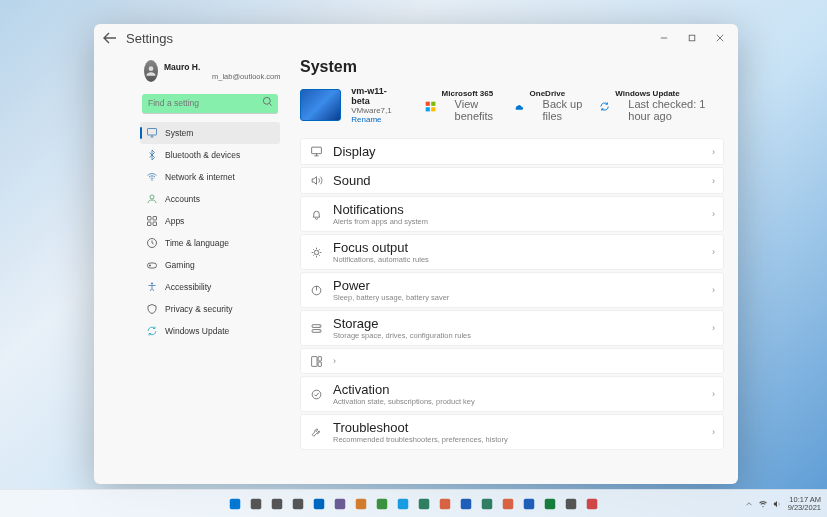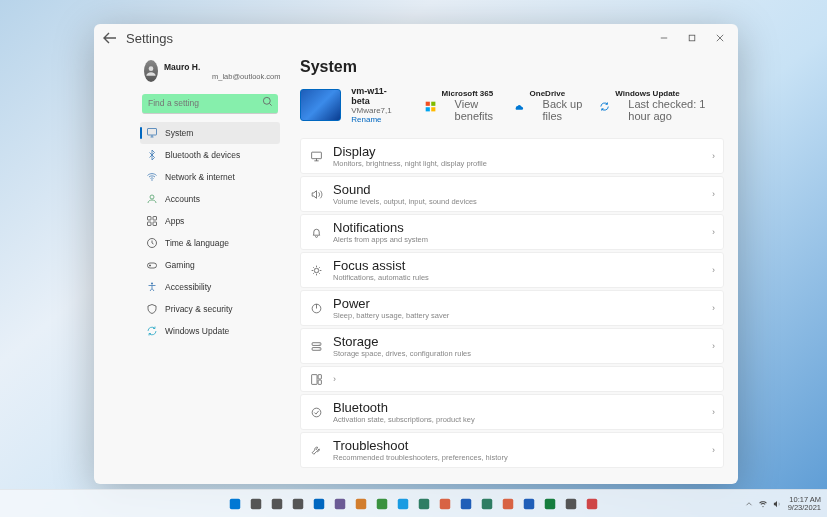--- a/index.html
+++ b/index.html
@@ -264,33 +264,31 @@
       </div>
       <div class="list" id="rows">
           <div class="row">
             <div class="row-icon">
               <svg viewBox="0 0 24 24">
                 <use href="#i-display"></use>
               </svg>
             </div>
             <div class="row-text">
               <div class="t">Display</div>
-              <div class="s">Monitors, brightness, night light, display profile</div>
             </div>
             <div class="chev">›</div>
           </div>
           <div class="row">
             <div class="row-icon">
               <svg viewBox="0 0 24 24">
                 <use href="#i-sound"></use>
               </svg>
             </div>
             <div class="row-text">
               <div class="t">Sound</div>
-              <div class="s">Volume levels, output, input, sound devices</div>
             </div>
             <div class="chev">›</div>
           </div>
           <div class="row">
             <div class="row-icon">
               <svg viewBox="0 0 24 24">
                 <use href="#i-notifications"></use>
               </svg>
             </div>
             <div class="row-text">
@@ -299,21 +297,21 @@
             </div>
             <div class="chev">›</div>
           </div>
           <div class="row">
             <div class="row-icon">
               <svg viewBox="0 0 24 24">
                 <use href="#i-focus"></use>
               </svg>
             </div>
             <div class="row-text">
-              <div class="t">Focus assist</div>
+              <div class="t">Focus output</div>
               <div class="s">Notifications, automatic rules</div>
             </div>
             <div class="chev">›</div>
           </div>
           <div class="row">
             <div class="row-icon">
               <svg viewBox="0 0 24 24">
                 <use href="#i-power"></use>
               </svg>
             </div>
@@ -343,21 +341,21 @@
             </div>
             <div class="chev">›</div>
           </div>
           <div class="row">
             <div class="row-icon">
               <svg viewBox="0 0 24 24">
                 <use href="#i-activation"></use>
               </svg>
             </div>
             <div class="row-text">
-              <div class="t">Bluetooth</div>
+              <div class="t">Activation</div>
               <div class="s">Activation state, subscriptions, product key</div>
             </div>
             <div class="chev">›</div>
           </div>
           <div class="row">
             <div class="row-icon">
               <svg viewBox="0 0 24 24">
                 <use href="#i-troubleshoot"></use>
               </svg>
             </div>

